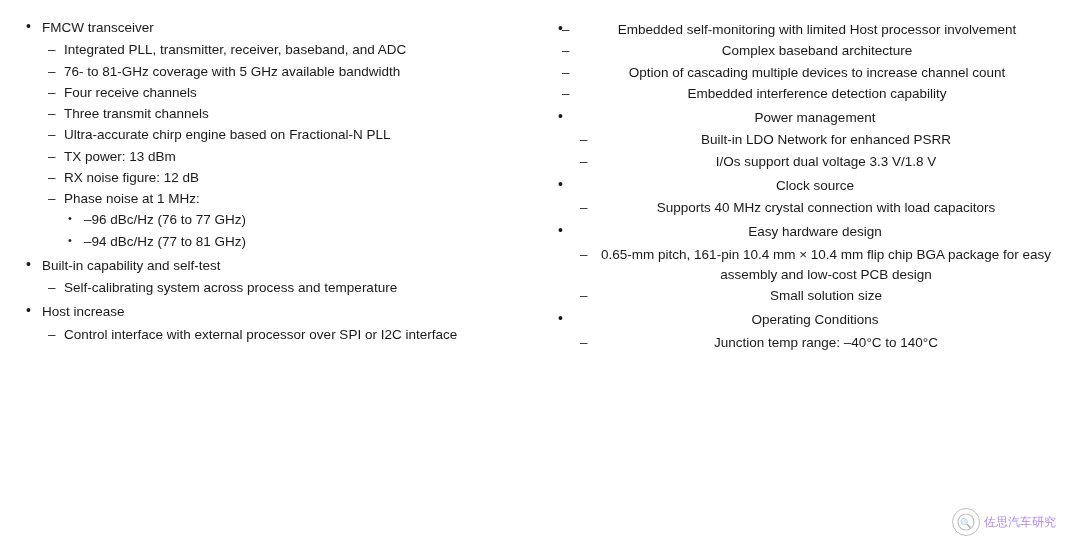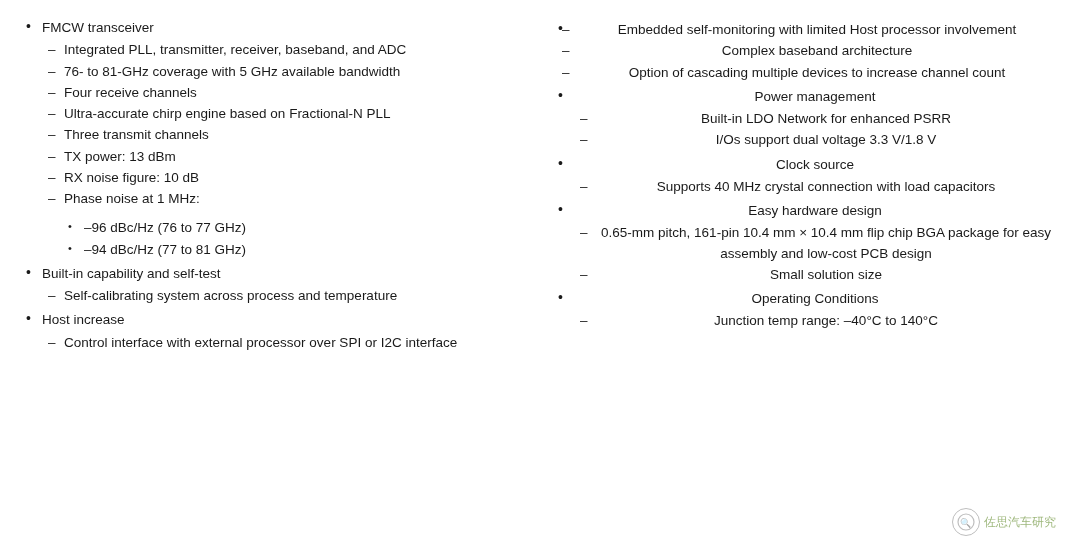--- a/index.html
+++ b/index.html
@@ -86,21 +86,21 @@
     ul.dash-level > li::before {
       content: "–";
       position: absolute;
       left: 6px;
       top: 0;
     }
 
     ul.bullet-level {
       list-style: none;
       padding: 0;
-      margin: 9px 0 1px 0;
+      margin: 1px 0 1px 0;
     }
 
     ul.bullet-level > li {
       position: relative;
       padding-left: 20px;
       margin-bottom: 1px;
       line-height: 1.5;
     }
 
     ul.bullet-level > li::before {
@@ -150,30 +150,30 @@
           <li>
             <span>Integrated PLL, transmitter, receiver, baseband, and ADC</span>
           </li>
           <li>
             <span>76- to 81-GHz coverage with 5 GHz available bandwidth</span>
           </li>
           <li>
             <span>Four receive channels</span>
           </li>
           <li>
+            <span>Three transmit channels</span>
+          </li>
+          <li>
             <span>Ultra-accurate chirp engine based on Fractional-N PLL</span>
           </li>
           <li>
-            <span>Three transmit channels</span>
-          </li>
-          <li>
             <span>TX power: 13 dBm</span>
           </li>
           <li>
-            <span>RX noise figure: 10 dB</span>
+            <span>RX noise figure: 12 dB</span>
           </li>
           <li>
             <span>Phase noise at 1 MHz:</span>
             <ul class="bullet-level">
               <li>
                 <span>–96 dBc/Hz (76 to 77 GHz)</span>
               </li>
               <li>
                 <span>–94 dBc/Hz (77 to 81 GHz)</span>
               </li>
@@ -210,20 +210,23 @@
         <ul class="dash-level" style="margin-left:0;">
           <li>
             <span>Embedded self-monitoring with limited Host processor involvement</span>
           </li>
           <li>
             <span>Complex baseband architecture</span>
           </li>
           <li>
             <span>Option of cascading multiple devices to increase channel count</span>
           </li>
+          <li>
+            <span>Embedded interference detection capability</span>
+          </li>
         </ul>
       </li>
 
       <li>
         <span class="item-label">Power management</span>
         <ul class="dash-level">
           <li>
             <span>Built-in LDO Network for enhanced PSRR</span>
           </li>
           <li>
@@ -265,16 +268,16 @@
     </ul>
   </div>
 
   <div class="watermark">
     <div class="watermark-icon">
       <svg width="18" height="18" viewBox="0 0 18 18" fill="none">
         <circle cx="9" cy="9" r="8" stroke="#888" stroke-width="1.2" fill="none"></circle>
         <text x="9" y="13" text-anchor="middle" font-size="9" fill="#888">🔍</text>
       </svg>
     </div>
-    <span style="font-size:12px; color:#4d7c0f;">佐思汽车研究</span>
+    <span style="font-size:12px; color:#6d28d9;">佐思汽车研究</span>
   </div>
 
 </div>
 
 </body></html>

